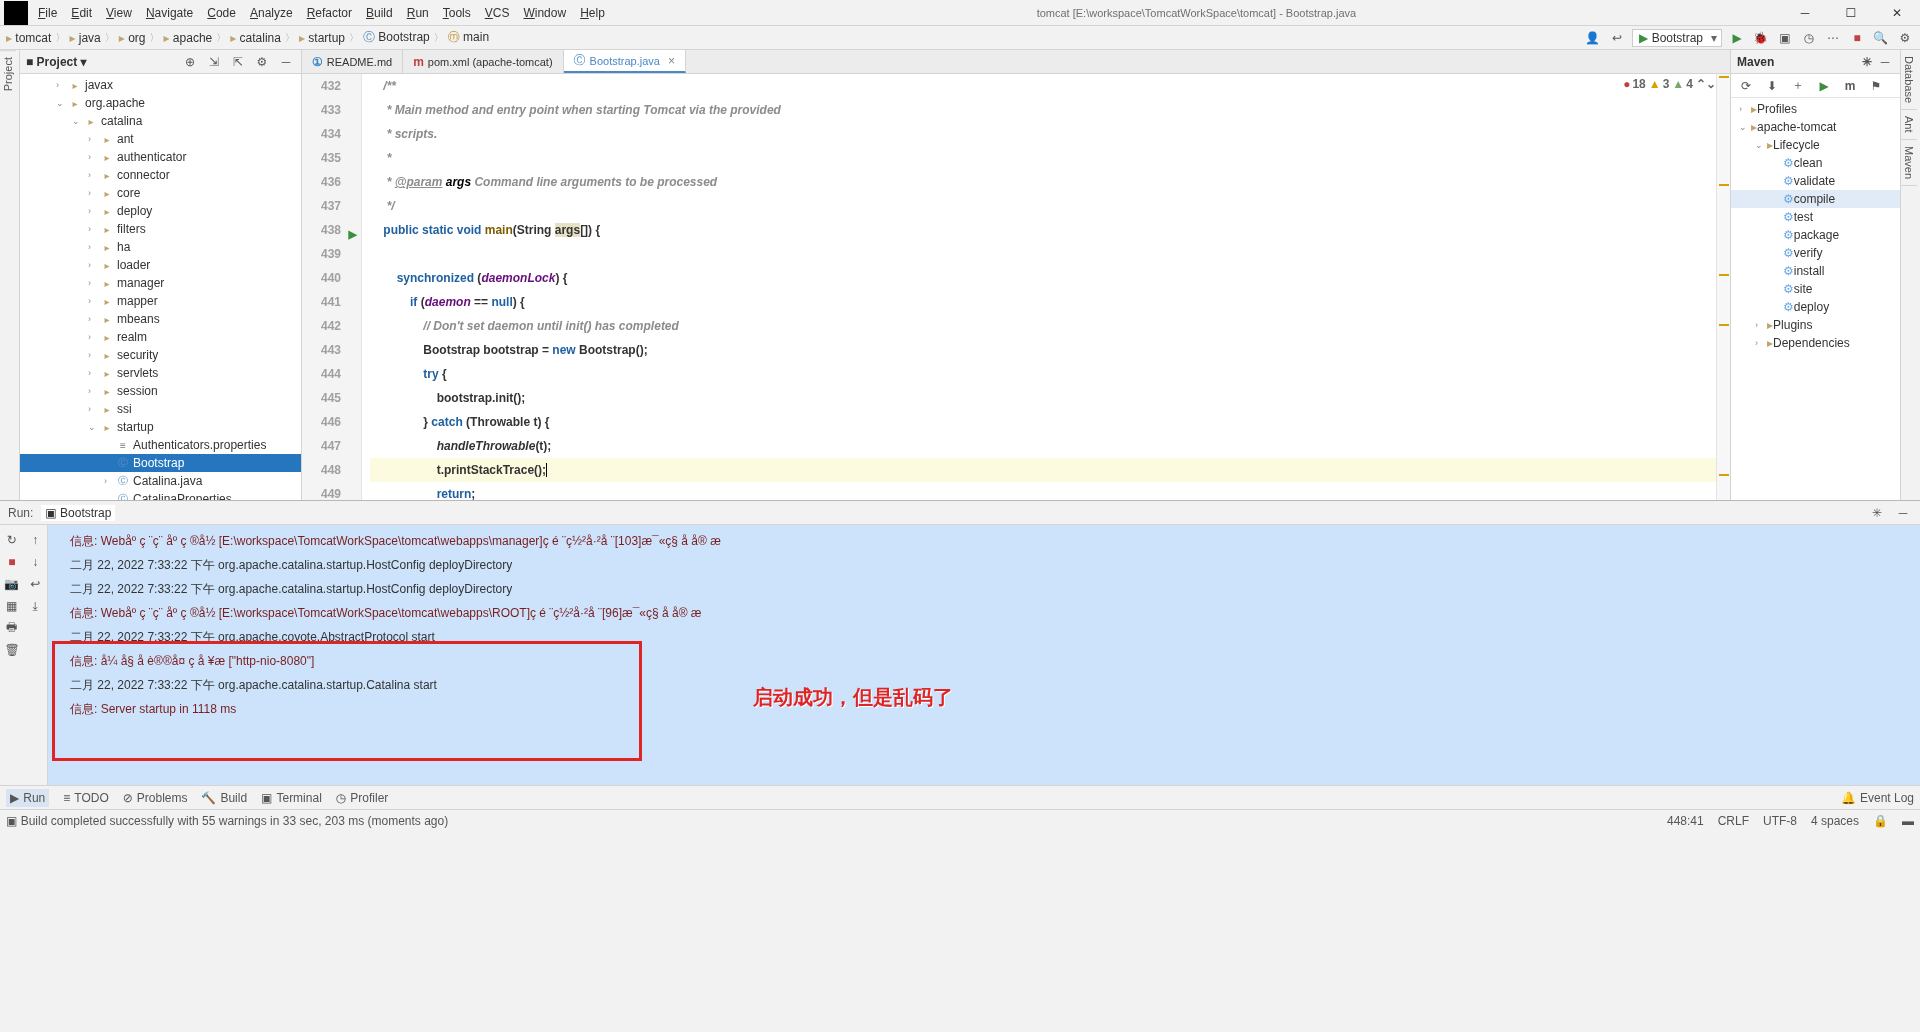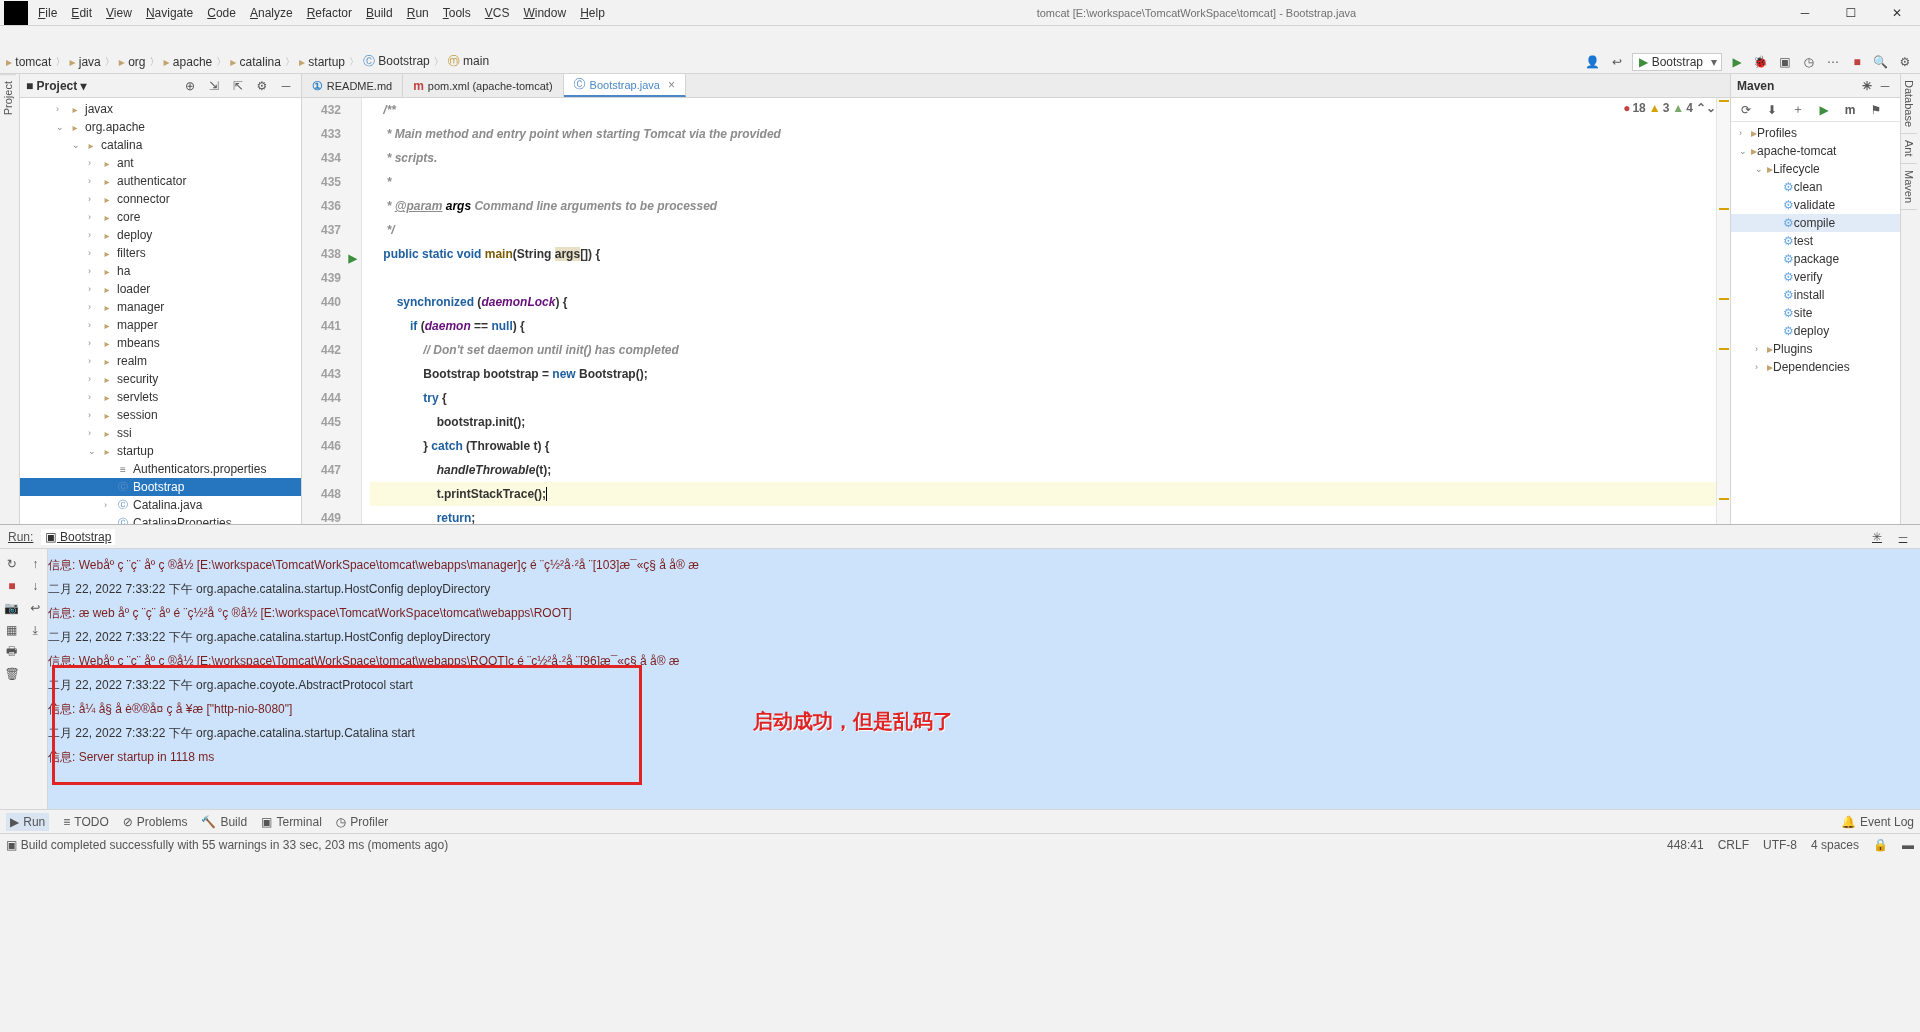--- a/index.html
+++ b/index.html
@@ -5,21 +5,21 @@
 * { margin:0; padding:0; box-sizing:border-box; font-family:"Segoe UI",Arial,sans-serif; font-size:12px; }
 body { background:#f2f2f2; color:#333; overflow:hidden; width:1920px; height:1032px; position:relative; }
 .titlebar { height:26px; background:#f2f2f2; display:flex; align-items:center; border-bottom:1px solid #d4d4d4; }
 .titlebar .logo { width:24px; height:24px; margin:0 4px; background:#000; }
 .titlebar .menus { display:flex; gap:2px; }
 .titlebar .menus span { padding:2px 6px; cursor:pointer; }
 .titlebar .menus span u { text-decoration:underline; }
 .titlebar .title { flex:1; text-align:center; color:#707070; font-size:11px; }
 .titlebar .winctrl { display:flex; }
 .titlebar .winctrl div { width:46px; height:26px; display:flex; align-items:center; justify-content:center; cursor:pointer; }
-.breadcrumbs { height:24px; background:#f2f2f2; display:flex; align-items:center; border-bottom:1px solid #d4d4d4; padding:0 6px; justify-content:space-between;margin-top:24px; }
+.breadcrumbs { height:24px; background:#f2f2f2; display:flex; align-items:center; border-bottom:1px solid #d4d4d4; padding:0 6px; justify-content:space-between; }
 .breadcrumbs .left { display:flex; align-items:center; gap:4px; }
 .breadcrumbs .left span.sep { color:#999; font-size:10px; }
 .breadcrumbs .left span.crumb { cursor:pointer; }
 .breadcrumbs .right { display:flex; align-items:center; gap:6px; }
 .breadcrumbs .right .rundd { border:1px solid #ccc; padding:1px 18px 1px 6px; background:#fff; position:relative; }
 .breadcrumbs .right .rundd::after{content:"▾";position:absolute;right:4px;top:1px;color:#666;}
 .tbicon { width:18px; height:18px; display:flex; align-items:center; justify-content:center; color:#595959; cursor:pointer; }
 .main { display:flex; height:450px; }
 .sidebar-left { width:20px; background:#f2f2f2; border-right:1px solid #d4d4d4; }
 .sidebar-left .tab { writing-mode:vertical-rl; transform:rotate(180deg); padding:6px 2px; font-size:11px; color:#555; cursor:pointer; border-bottom:1px solid #d4d4d4;}
@@ -58,28 +58,28 @@
 .minimap { width:14px; background:#f7f7f7; border-left:1px solid #e4e4e4; position:relative;}
 .minimap .mk{position:absolute;left:2px;width:10px;height:2px;}
 .right-panel { width:170px; background:#fff; border-left:1px solid #d4d4d4; display:flex; flex-direction:column; }
 .right-panel .hdr { height:24px; background:#f2f2f2; border-bottom:1px solid #d4d4d4; display:flex; align-items:center; padding:0 6px; font-weight:bold; }
 .right-panel .tools { height:24px; border-bottom:1px solid #e4e4e4; display:flex; align-items:center; gap:8px; padding:0 6px; color:#595959;}
 .mvn-tree .tree-row{height:18px;}
 .mvn-tree .tree-row.sel2{background:#e0ebf7;}
 .sidebar-right { width:20px; background:#f2f2f2; border-left:1px solid #d4d4d4; }
 .sidebar-right .tab { writing-mode:vertical-rl; padding:6px 2px; font-size:11px; color:#555; cursor:pointer; border-bottom:1px solid #d4d4d4;}
 .run-panel { border-top:1px solid #b8b8b8; background:#fff; display:flex; flex-direction:column; height:285px;}
-.run-hdr { height:24px; background:#f2f2f2; border-bottom:1px solid #d4d4d4; display:flex; align-items:center; padding:0 8px; gap:8px;text-decoration:underline; }
+.run-hdr { height:24px; background:#f2f2f2; border-bottom:1px solid #d4d4d4; display:flex; align-items:center; padding:0 8px; gap:8px; }
 .run-hdr .ttl{color:#555;}
 .run-hdr .cfg{background:#fff;border:none;padding:1px 4px;}
 .run-body { flex:1; display:flex; }
 .run-tools { width:48px; background:#f2f2f2; border-right:1px solid #d4d4d4; display:flex; flex-direction:column; padding-top:4px;}
 .run-tools .col{display:flex;}
 .run-tools .ti{width:24px;height:22px;display:flex;align-items:center;justify-content:center;cursor:pointer;color:#555;}
-.console { flex:1; background:#cce3fb; font-family:"JetBrains Mono",Consolas,monospace; font-size:13px; line-height:24px; padding:4px 0; color:#333; overflow:hidden; position:relative;}
+.console { flex:1; background:#cce3fb; font-family:"JetBrains Mono",Consolas,monospace; font-size:13px; line-height:24px; padding:4px 22px; color:#333; overflow:hidden; position:relative;}
 .console .l1{color:#7a1d1d;}
 .console .l2{color:#333;}
 .redbox{position:absolute; border:3px solid #e02424; left:4px; top:116px; width:590px; height:120px; pointer-events:none;}
 .anno{position:absolute; left:705px; top:160px; color:#e02424; font-size:20px; font-weight:bold; text-shadow:1px 1px 0 #fff;}
 .bottombar { height:24px; background:#f2f2f2; border-top:1px solid #d4d4d4; display:flex; align-items:center; padding:0 6px; gap:14px; }
 .bottombar .bt{display:flex;align-items:center;gap:4px;cursor:pointer;color:#555;}
 .bottombar .bt.active{background:#d9e4f2;padding:2px 4px;}
 .status { height:22px; background:#f2f2f2; border-top:1px solid #d4d4d4; display:flex; align-items:center; padding:0 6px; font-size:11px; color:#555; justify-content:space-between;}
 .status .r{display:flex;gap:14px;align-items:center;}
 .grn{color:#3e8e3e;}
@@ -400,21 +400,20 @@
           <div class="ti">🖶</div>
           <div class="ti"></div>
         </div>
       <div class="col">
           <div class="ti">🗑</div>
         </div>
     </div>
     <div class="console" id="console">
       <div class="l1">信息: Webåº ç ¨ç¨ åº ç ®å½ [E:\workspace\TomcatWorkSpace\tomcat\webapps\manager]ç  é ¨ç½²å·²å ¨[103]æ¯«ç§ å  å® æ</div>
         <div class="l2">二月 22, 2022 7:33:22 下午 org.apache.catalina.startup.HostConfig deployDirectory</div>
-        <div class="l1">信息: æ  web åº ç ¨ç¨ åº é ¨ç½²å °ç ®å½  [E:\workspace\TomcatWorkSpace\tomcat\webapps\ROOT]</div>
         <div class="l2">二月 22, 2022 7:33:22 下午 org.apache.catalina.startup.HostConfig deployDirectory</div>
         <div class="l1">信息: Webåº ç ¨ç¨ åº ç ®å½ [E:\workspace\TomcatWorkSpace\tomcat\webapps\ROOT]ç  é ¨ç½²å·²å ¨[96]æ¯«ç§ å  å® æ</div>
         <div class="l2">二月 22, 2022 7:33:22 下午 org.apache.coyote.AbstractProtocol start</div>
         <div class="l1">信息: å¼ å§ å  è®®å¤ ç  å ¥æ  ["http-nio-8080"]</div>
         <div class="l2">二月 22, 2022 7:33:22 下午 org.apache.catalina.startup.Catalina start</div>
         <div class="l1">信息: Server startup in 1118 ms</div>
 
     <div class="redbox"></div>
         <div class="anno">启动成功，但是乱码了</div>
       </div>

